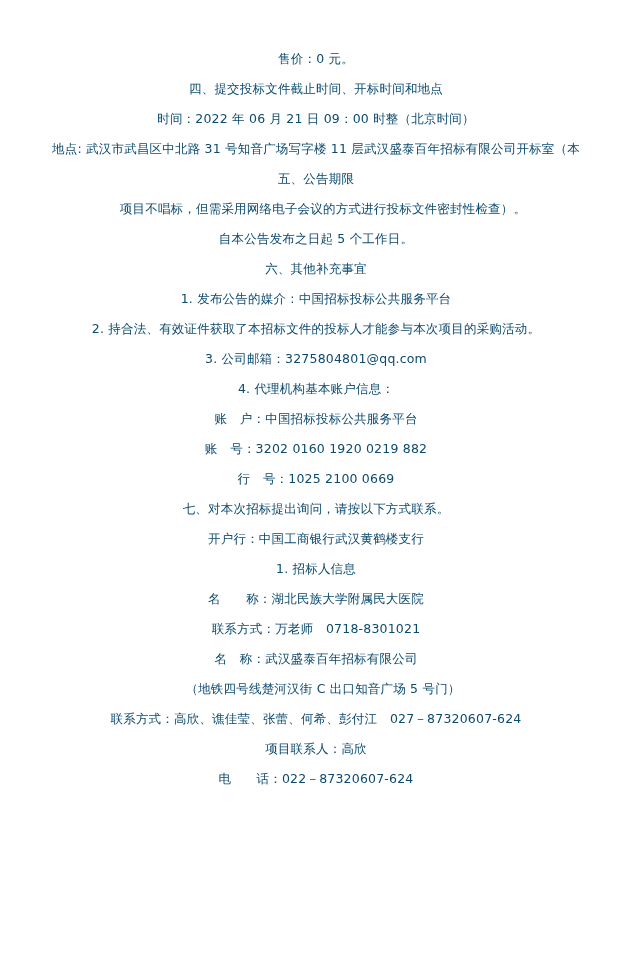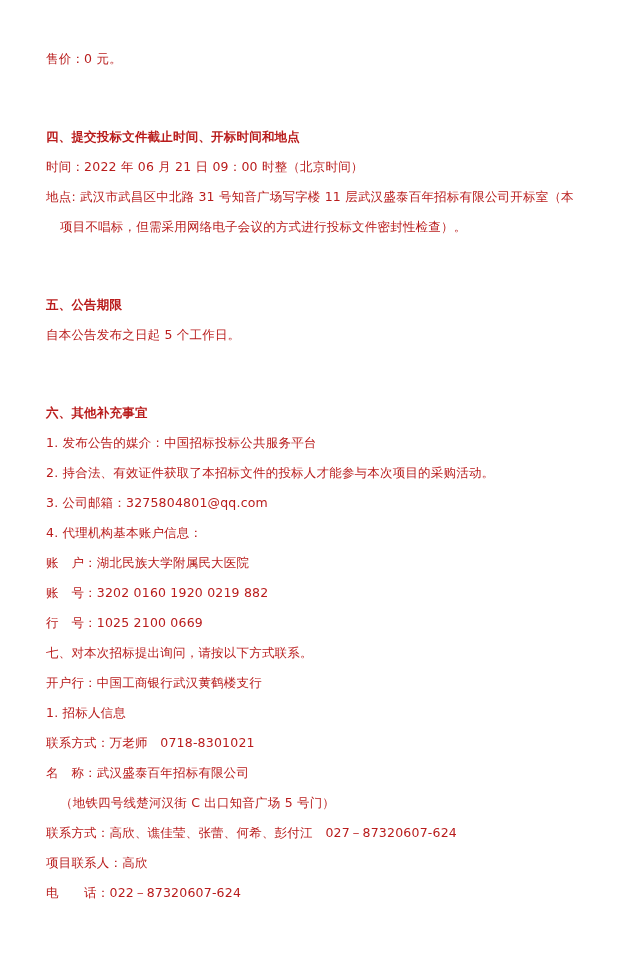--- a/index.html
+++ b/index.html
@@ -17,55 +17,56 @@
     width: 632px;
     height: 971px;
     box-sizing: border-box;
     padding: 44px 46px 20px 46px;
     position: relative;
     background: #ffffff;
   }
   .line {
     font-size: 12.5px;
     line-height: 30px;
-    color: #b91c1c;
+    color: #0c4a6e;
     white-space: pre;
     letter-spacing: 0.2px;
+    text-align: center;
   }
   .hang {
     padding-left: 14px;
   }
   .bold {
-    font-weight: bold;
-    margin-top: 48px;
+    font-weight: normal;
   }
 </style>
 </head>
 <body>
 
 <div class="page">
   <div id="doc-body">
       <div class="line">售价：0 元。</div>
       <div class="line bold">四、提交投标文件截止时间、开标时间和地点</div>
       <div class="line">时间：2022 年 06 月 21 日 09：00 时整（北京时间）</div>
       <div class="line">地点: 武汉市武昌区中北路 31 号知音广场写字楼 11 层武汉盛泰百年招标有限公司开标室（本</div>
+      <div class="line bold">五、公告期限</div>
       <div class="line hang">项目不唱标，但需采用网络电子会议的方式进行投标文件密封性检查）。</div>
-      <div class="line bold">五、公告期限</div>
       <div class="line">自本公告发布之日起 5 个工作日。</div>
       <div class="line bold">六、其他补充事宜</div>
       <div class="line">1. 发布公告的媒介 : 中国招标投标公共服务平台</div>
       <div class="line">2. 持合法、有效证件获取了本招标文件的投标人才能参与本次项目的采购活动。</div>
       <div class="line">3. 公司邮箱：3275804801@qq.com</div>
       <div class="line">4. 代理机构基本账户信息：</div>
-      <div class="line">账　户：湖北民族大学附属民大医院</div>
+      <div class="line">账　户：中国招标投标公共服务平台</div>
       <div class="line">账　号：3202 0160 1920 0219 882</div>
       <div class="line">行　号：1025 2100 0669</div>
       <div class="line">七、对本次招标提出询问，请按以下方式联系。</div>
       <div class="line">开户行：中国工商银行武汉黄鹤楼支行</div>
       <div class="line">1. 招标人信息</div>
+      <div class="line">名　　称：湖北民族大学附属民大医院</div>
       <div class="line">联系方式：万老师　0718-8301021</div>
       <div class="line">名　称：武汉盛泰百年招标有限公司</div>
       <div class="line hang">（地铁四号线楚河汉街 C 出口知音广场 5 号门）</div>
       <div class="line">联系方式：高欣、谯佳莹、张蕾、何希、彭付江　027－87320607-624</div>
       <div class="line">项目联系人：高欣</div>
       <div class="line">电　　话：022－87320607-624</div>
     </div>
 </div>
 
 </body></html>

